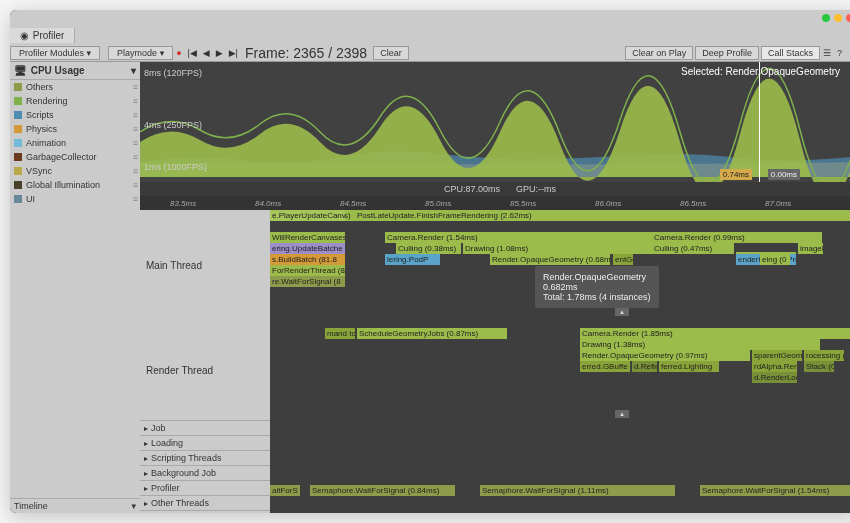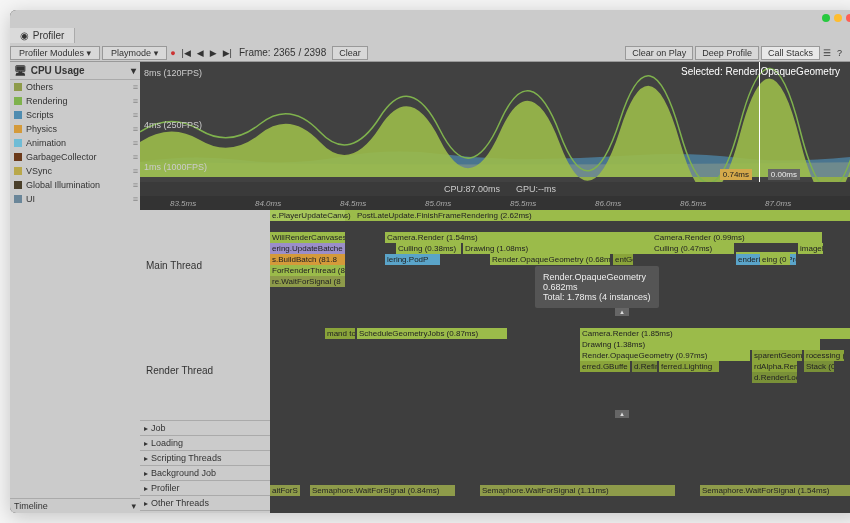--- a/index.html
+++ b/index.html
@@ -62,29 +62,29 @@
     <div class="tab">
       <span>◉</span>
       <span>Profiler</span>
     </div>
   </div>
 
   <div class="toolbar-row">
     <div class="tb-dropdown">
       <span>Profiler Modules</span> <span>▾</span>
     </div>
-    <div class="tb-dropdown" style="margin-left:2px">
+    <div class="tb-dropdown" style="margin-left:8px">
       <span>Playmode</span> <span>▾</span>
     </div>
     <span class="tb-icon" style="color:#c33">●</span>
     <span class="tb-icon">|◀</span>
     <span class="tb-icon">◀</span>
     <span class="tb-icon">▶</span>
     <span class="tb-icon">▶|</span>
-    <span style="font-size:10px; padding:0 4px">Frame: 2365 / 2398</span>
+    <span style="font-size:14px; padding:0 4px">Frame: 2365 / 2398</span>
     <div class="tb-btn">
         <span>Clear</span>
       </div>
     <div class="spacer"></div>
     <div class="tb-btn">
         <span>Clear on Play</span>
       </div>
     <div class="tb-btn">
         <span>Deep Profile</span>
       </div>

